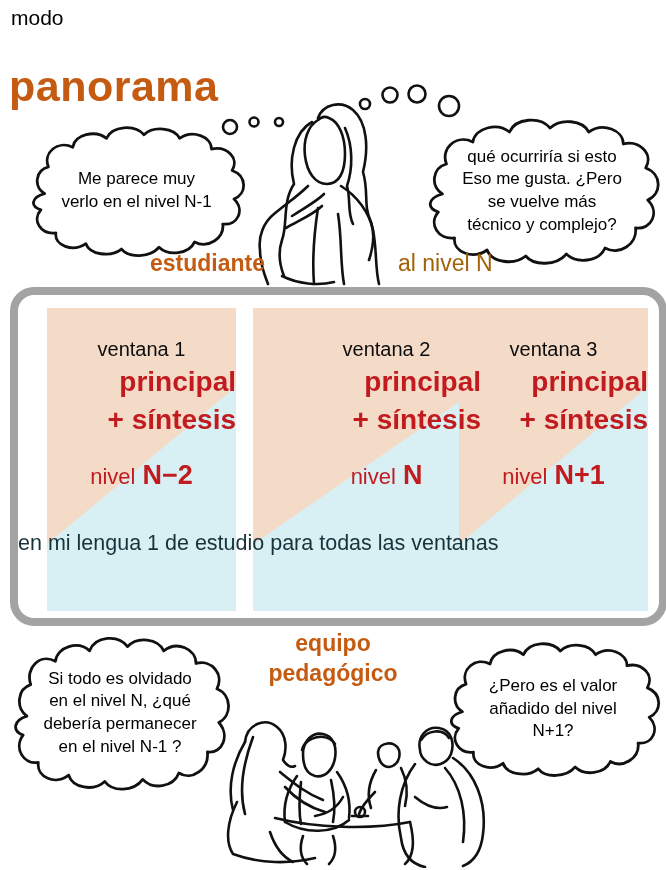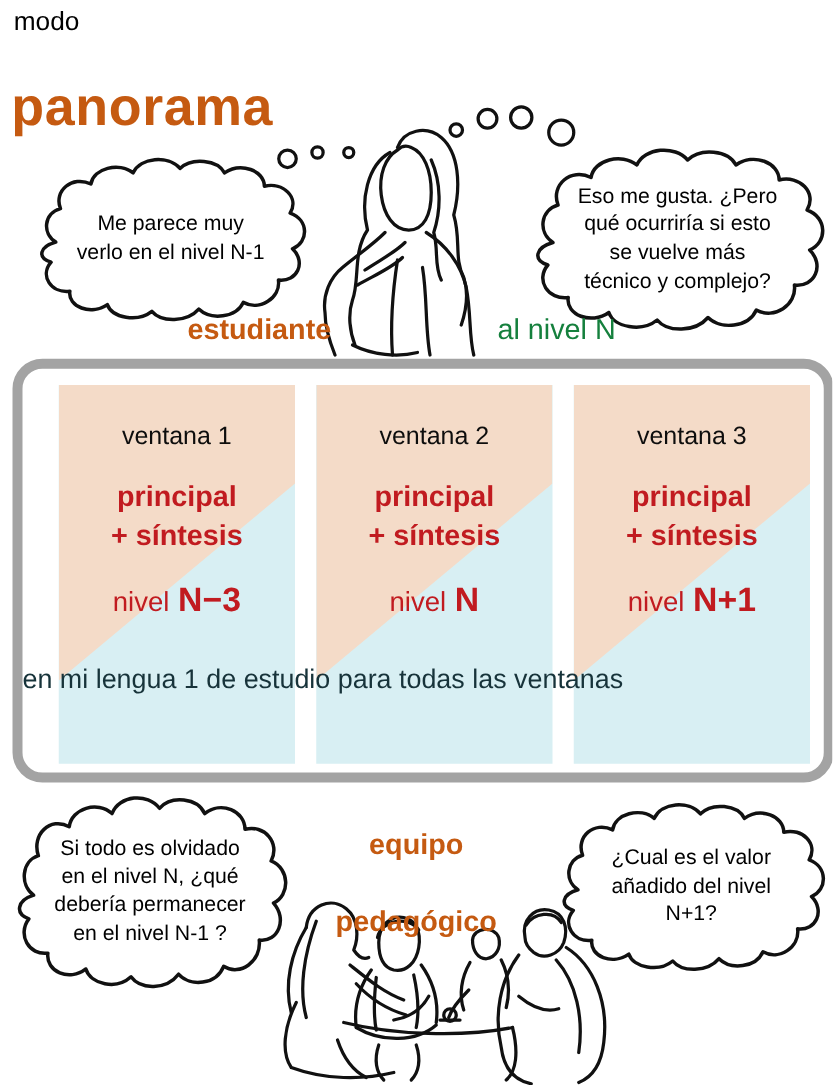--- a/index.html
+++ b/index.html
@@ -27,43 +27,43 @@
     text-align:center; font-size:17px; line-height:1.33; color:#000; z-index:2;
   }
   #cloud-tl { left:24px;  top:124px; width:225px; height:134px; }
   #cloud-tr { left:420px; top:116px; width:244px; height:150px; }
   #cloud-bl { left:6px;   top:634px; width:228px; height:158px; }
   #cloud-br { left:442px; top:640px; width:222px; height:138px; }
 
   
   .student-label { position:absolute; left:60px; top:250px; width:205px; text-align:right;
                    font-size:23px; font-weight:700; color:#C55A11; }
-  .level-note    { position:absolute; left:398px; top:250px; font-size:23px; color:#15803d; }
+  .level-note    { position:absolute; left:398px; top:250px; font-size:23px; color:#a16207; }
 
   
   .board { position:absolute; left:10px; top:287px; width:641px; height:323px;
            border:8px solid #a3a3a3; border-radius:24px; background:#fff; }
   .panel { position:absolute; top:13px; width:189px; height:303px; background:#d8eff3;
            overflow:hidden; text-align:center; }
   .panel .peach { position:absolute; left:0; top:0; right:0; bottom:0; background:#f4dbc8;
                   clip-path:polygon(0 0, 100% 0, 100% 26%, 0 78%); }
-  #panel-0 { left:29px; } #panel-1 { left:235px; } #panel-2 { left:441px; }
+  #panel-0 { left:29px; } #panel-1 { left:235px;padding-left:39px; } #panel-2 { left:441px; }
   .panel-content { position:relative; z-index:2; }
   .panel-title { margin-top:30px; font-size:20px; color:#0d0d0d; }
-  .panel-main  { margin-top:21px; font-size:23px; font-weight:700; color:#c11b20; line-height:1.35; }
+  .panel-main  { margin-top:2px; font-size:28px; font-weight:700; color:#c11b20; line-height:1.35;text-align:right; }
   .panel-level { margin-top:21px; font-size:22px; color:#c11b20; }
   .panel-level .lv-prefix { margin-right:7px; }
   .panel-level .lv-value  { font-weight:700; font-size:27px; }
   .board-footer { position:absolute; left:0; top:236px; width:100%; text-align:left;
                   font-size:21.5px; color:#17333a; z-index:3; }
 
   
   .team-label { position:absolute; left:0; top:628px; width:666px; text-align:center;
                 font-size:23px; font-weight:700; color:#C55A11; line-height:1.32; }
-  .team-label span { display:block;margin-top:32px; }
+  .team-label span { display:block; }
 </style>
 </head>
 <body>
 
 <div class="canvas">
 
   <div class="kicker">modo</div>
   <div class="title">panorama</div>
 
   <svg class="art" style="left:220px; top:80px; width:245px; height:207px;" viewBox="0 0 245 207">
@@ -129,22 +129,22 @@
       <span>Me parece muy</span>
       <span>verlo en el nivel N-1</span>
     </div>
   </div>
 
   <div class="cloud" id="cloud-tr">
     <svg viewBox="0 0 240 150" preserveAspectRatio="none">
       <path d="M22,78 C10,70 12,52 26,48 C20,32 36,18 52,26 C54,12 76,6 88,16 C94,2 118,0 128,12 C138,2 160,4 166,16 C180,6 200,14 200,28 C216,24 230,38 222,52 C238,58 238,78 224,84 C236,96 228,114 212,112 C214,128 196,140 182,132 C176,146 154,148 144,138 C134,150 112,150 104,140 C92,150 70,146 66,134 C52,144 32,136 34,122 C18,124 8,108 18,96 C6,92 8,82 22,78 Z"></path>
     </svg>
     <div class="cloud-text">
+      <span>qué ocurriría si esto</span>
       <span>Eso me gusta. ¿Pero</span>
-      <span>qué ocurriría si esto</span>
       <span>se vuelve más</span>
       <span>técnico y complejo?</span>
     </div>
   </div>
 
   <div class="cloud" id="cloud-bl">
     <svg viewBox="0 0 240 150" preserveAspectRatio="none">
       <path d="M22,78 C10,70 12,52 26,48 C20,32 36,18 52,26 C54,12 76,6 88,16 C94,2 118,0 128,12 C138,2 160,4 166,16 C180,6 200,14 200,28 C216,24 230,38 222,52 C238,58 238,78 224,84 C236,96 228,114 212,112 C214,128 196,140 182,132 C176,146 154,148 144,138 C134,150 112,150 104,140 C92,150 70,146 66,134 C52,144 32,136 34,122 C18,124 8,108 18,96 C6,92 8,82 22,78 Z"></path>
     </svg>
     <div class="cloud-text">
@@ -153,41 +153,41 @@
       <span>debería permanecer</span>
       <span>en el nivel N-1 ?</span>
     </div>
   </div>
 
   <div class="cloud" id="cloud-br">
     <svg viewBox="0 0 240 150" preserveAspectRatio="none">
       <path d="M22,78 C10,70 12,52 26,48 C20,32 36,18 52,26 C54,12 76,6 88,16 C94,2 118,0 128,12 C138,2 160,4 166,16 C180,6 200,14 200,28 C216,24 230,38 222,52 C238,58 238,78 224,84 C236,96 228,114 212,112 C214,128 196,140 182,132 C176,146 154,148 144,138 C134,150 112,150 104,140 C92,150 70,146 66,134 C52,144 32,136 34,122 C18,124 8,108 18,96 C6,92 8,82 22,78 Z"></path>
     </svg>
     <div class="cloud-text">
-      <span>¿Cual es el valor</span>
+      <span>¿Pero es el valor</span>
       <span>añadido del nivel</span>
       <span>N+1?</span>
     </div>
   </div>
 
   <div class="student-label">estudiante</div>
   <div class="level-note">al nivel N</div>
 
   <div class="board">
 
     <div class="panel" id="panel-0">
       <div class="peach"></div>
       <div class="panel-content">
         <div class="panel-title">ventana 1</div>
         <div class="panel-main">
           <div>principal</div>
           <div>+ síntesis</div>
         </div>
         <div class="panel-level">
-          <span class="lv-prefix">nivel</span><span class="lv-value">N−3</span>
+          <span class="lv-prefix">nivel</span><span class="lv-value">N−2</span>
         </div>
       </div>
     </div>
 
     <div class="panel" id="panel-1">
       <div class="peach"></div>
       <div class="panel-content">
         <div class="panel-title">ventana 2</div>
         <div class="panel-main">
           <div>principal</div>

